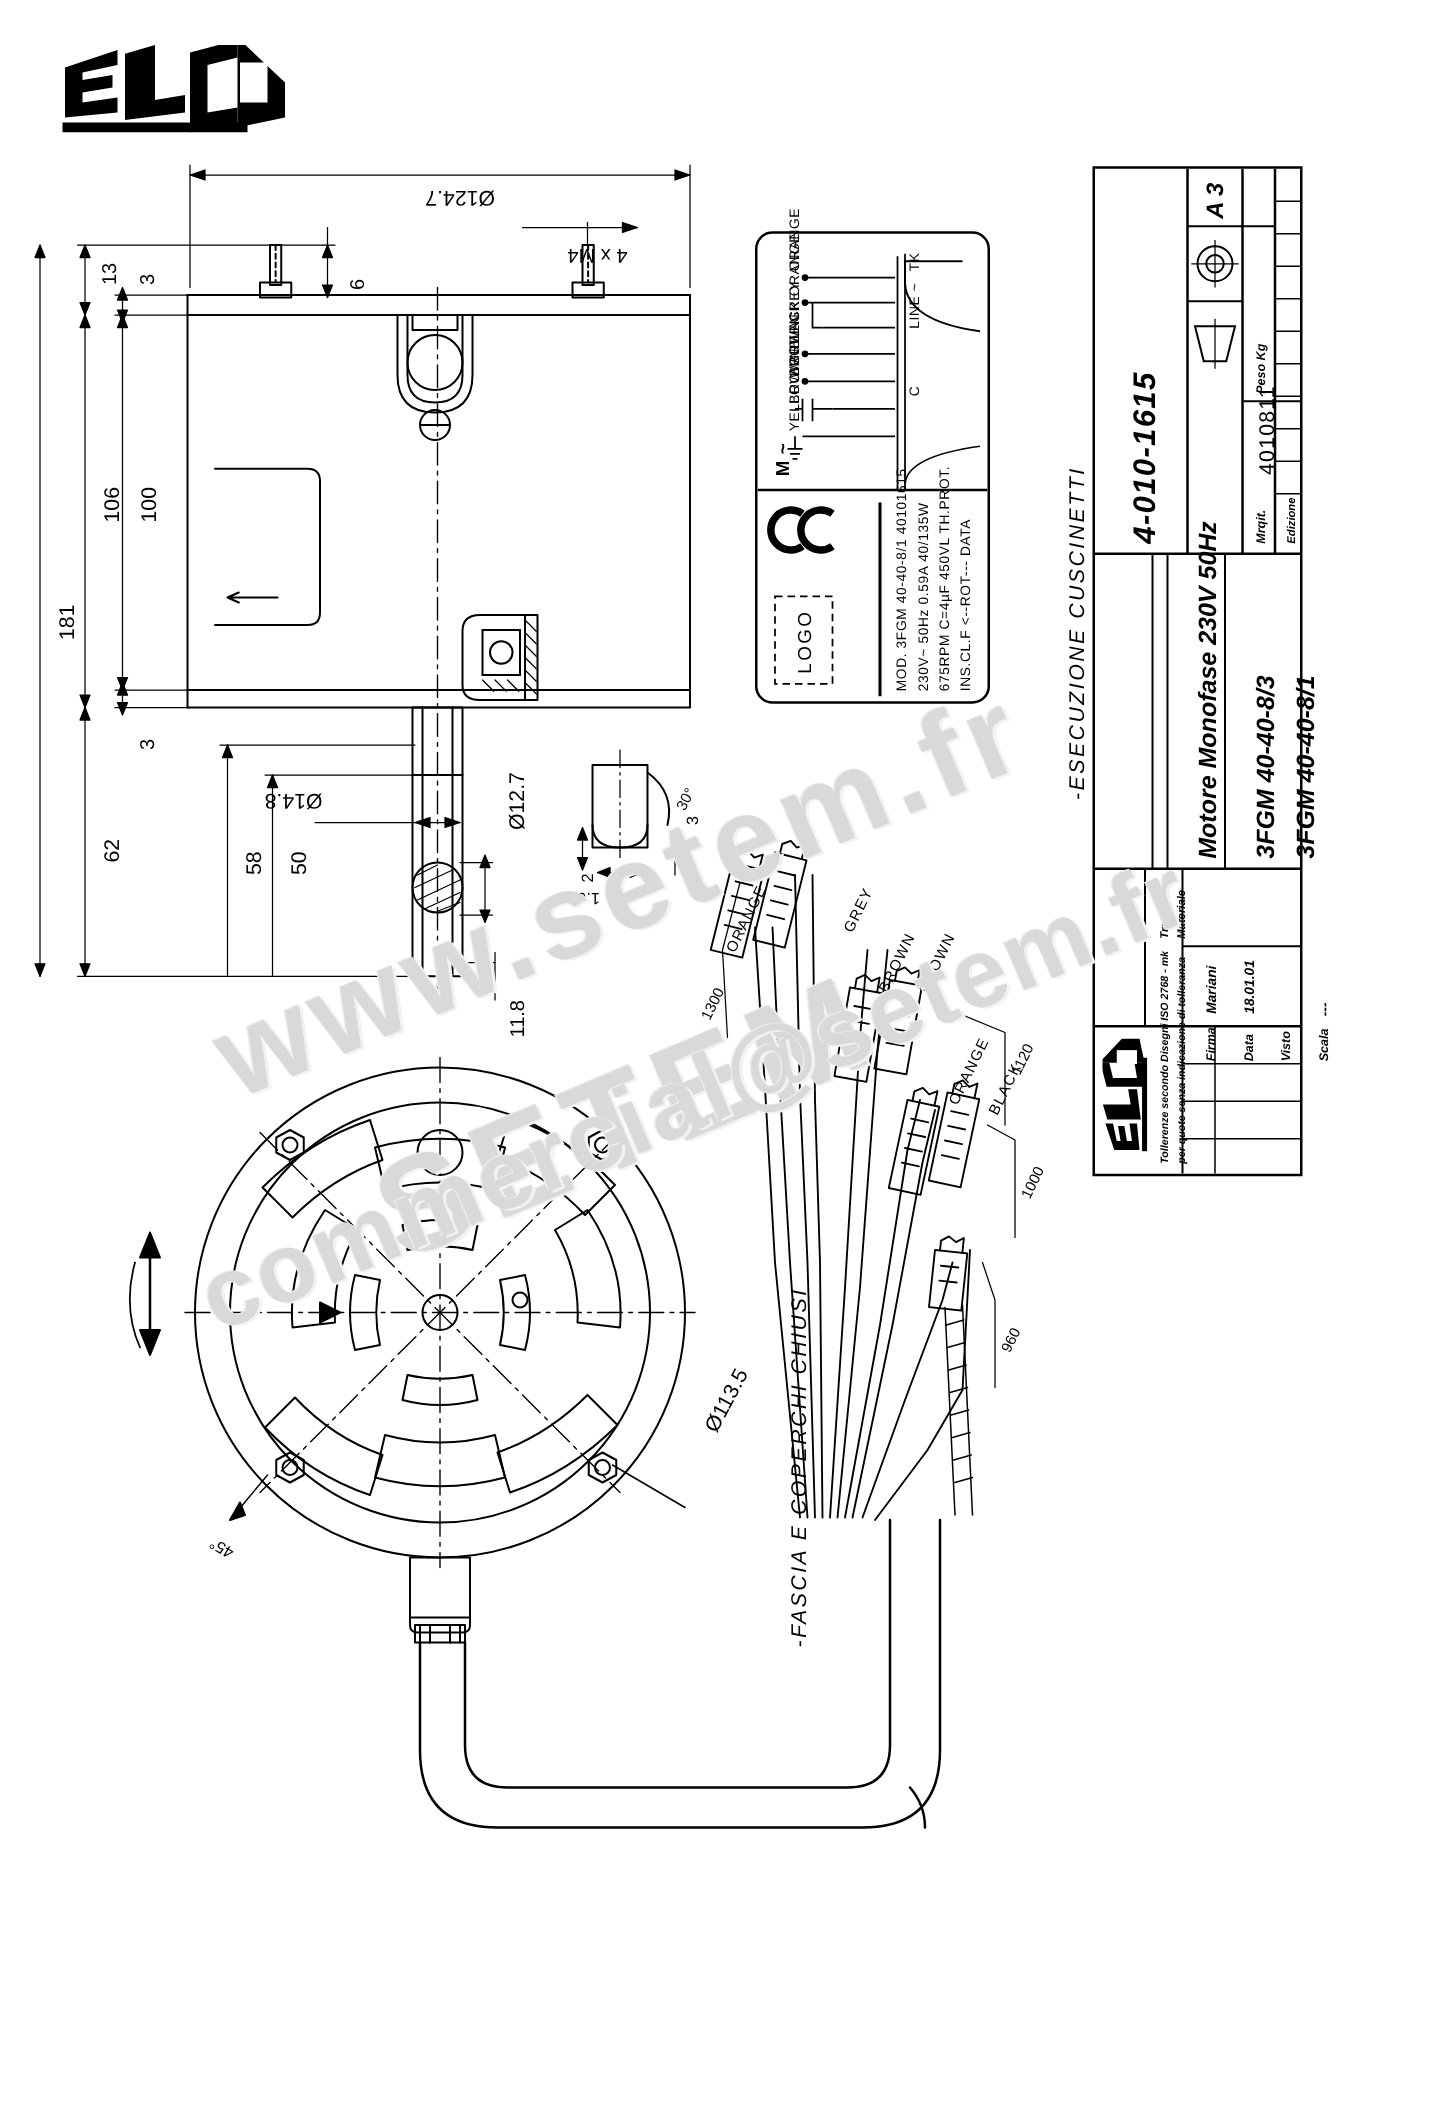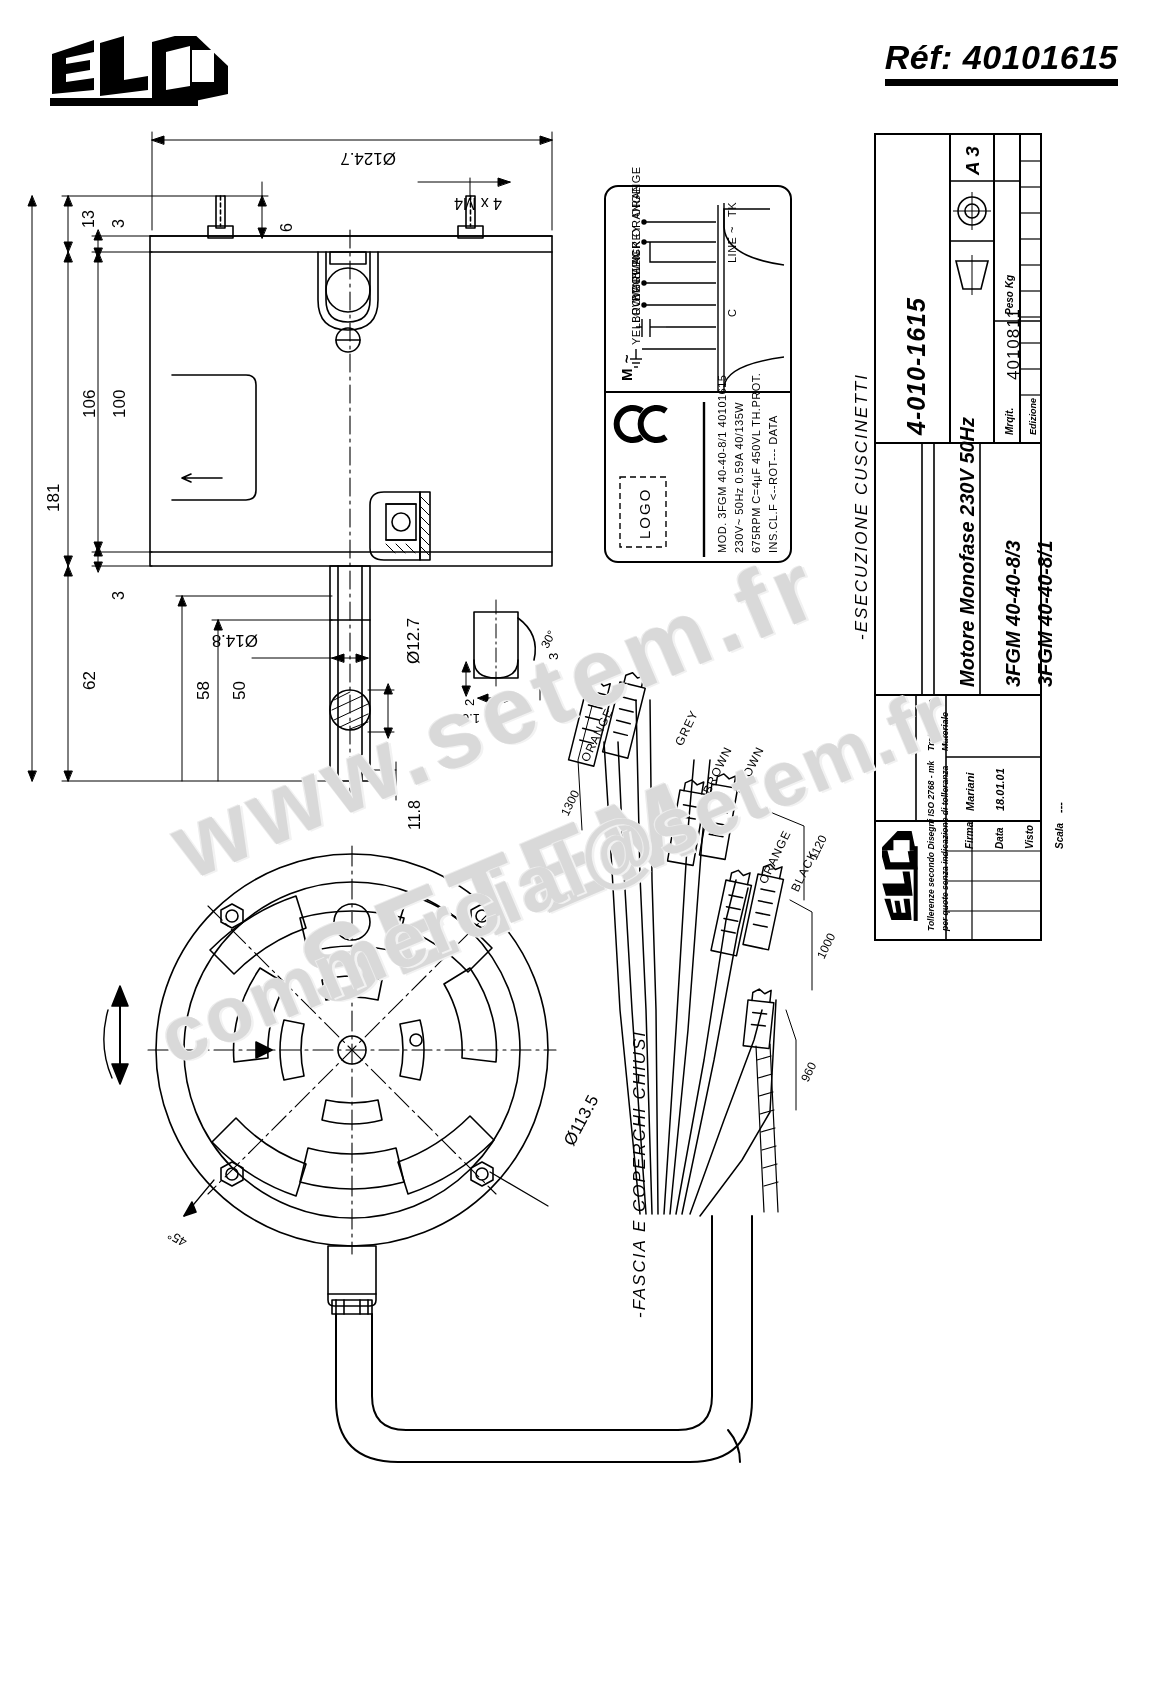--- a/index.html
+++ b/index.html
@@ -49,21 +49,20 @@
   <div id="hdr-logo" class="abs">
     <svg width="190" height="70" viewBox="0 0 190 70">
       <path d="M10 18 L52 4 L52 16 L24 22 L24 28 L48 24 L48 34 L24 38 L24 46 L52 42 L52 54 L10 58 Z" fill="#000"></path>
       <path d="M58 3 L82 -4 L82 40 L106 36 L106 50 L58 56 Z" fill="#000" transform="translate(0,4)"></path>
       <path d="M112 -2 L150 -12 L150 2 L126 8 L126 46 L150 42 L150 56 L112 62 Z" fill="#000" transform="translate(-2,8)"></path>
       <path d="M152 -14 L190 22 L190 50 L152 58 Z" fill="#000" transform="translate(-4,8)"></path>
       <rect x="150" y="14" width="22" height="32" fill="#fff"></rect>
       <rect x="8" y="62" width="148" height="8" fill="#000"></rect>
     </svg>
   </div>
-  <div id="ref" class="abs">Réf: 40101615</div>
 
   <svg id="draw" class="abs" viewBox="0 0 1158 1690" xmlns="http://www.w3.org/2000/svg">
     <g stroke="#000" fill="none" stroke-width="1.6" stroke-linecap="round" stroke-linejoin="round">
 
       <rect x="150" y="236" width="402" height="330"></rect>
 
       <line x1="150" y1="236" x2="552" y2="236"></line>
       <line x1="150" y1="252" x2="552" y2="252"></line>
 
       <line x1="150" y1="552" x2="552" y2="552"></line>

